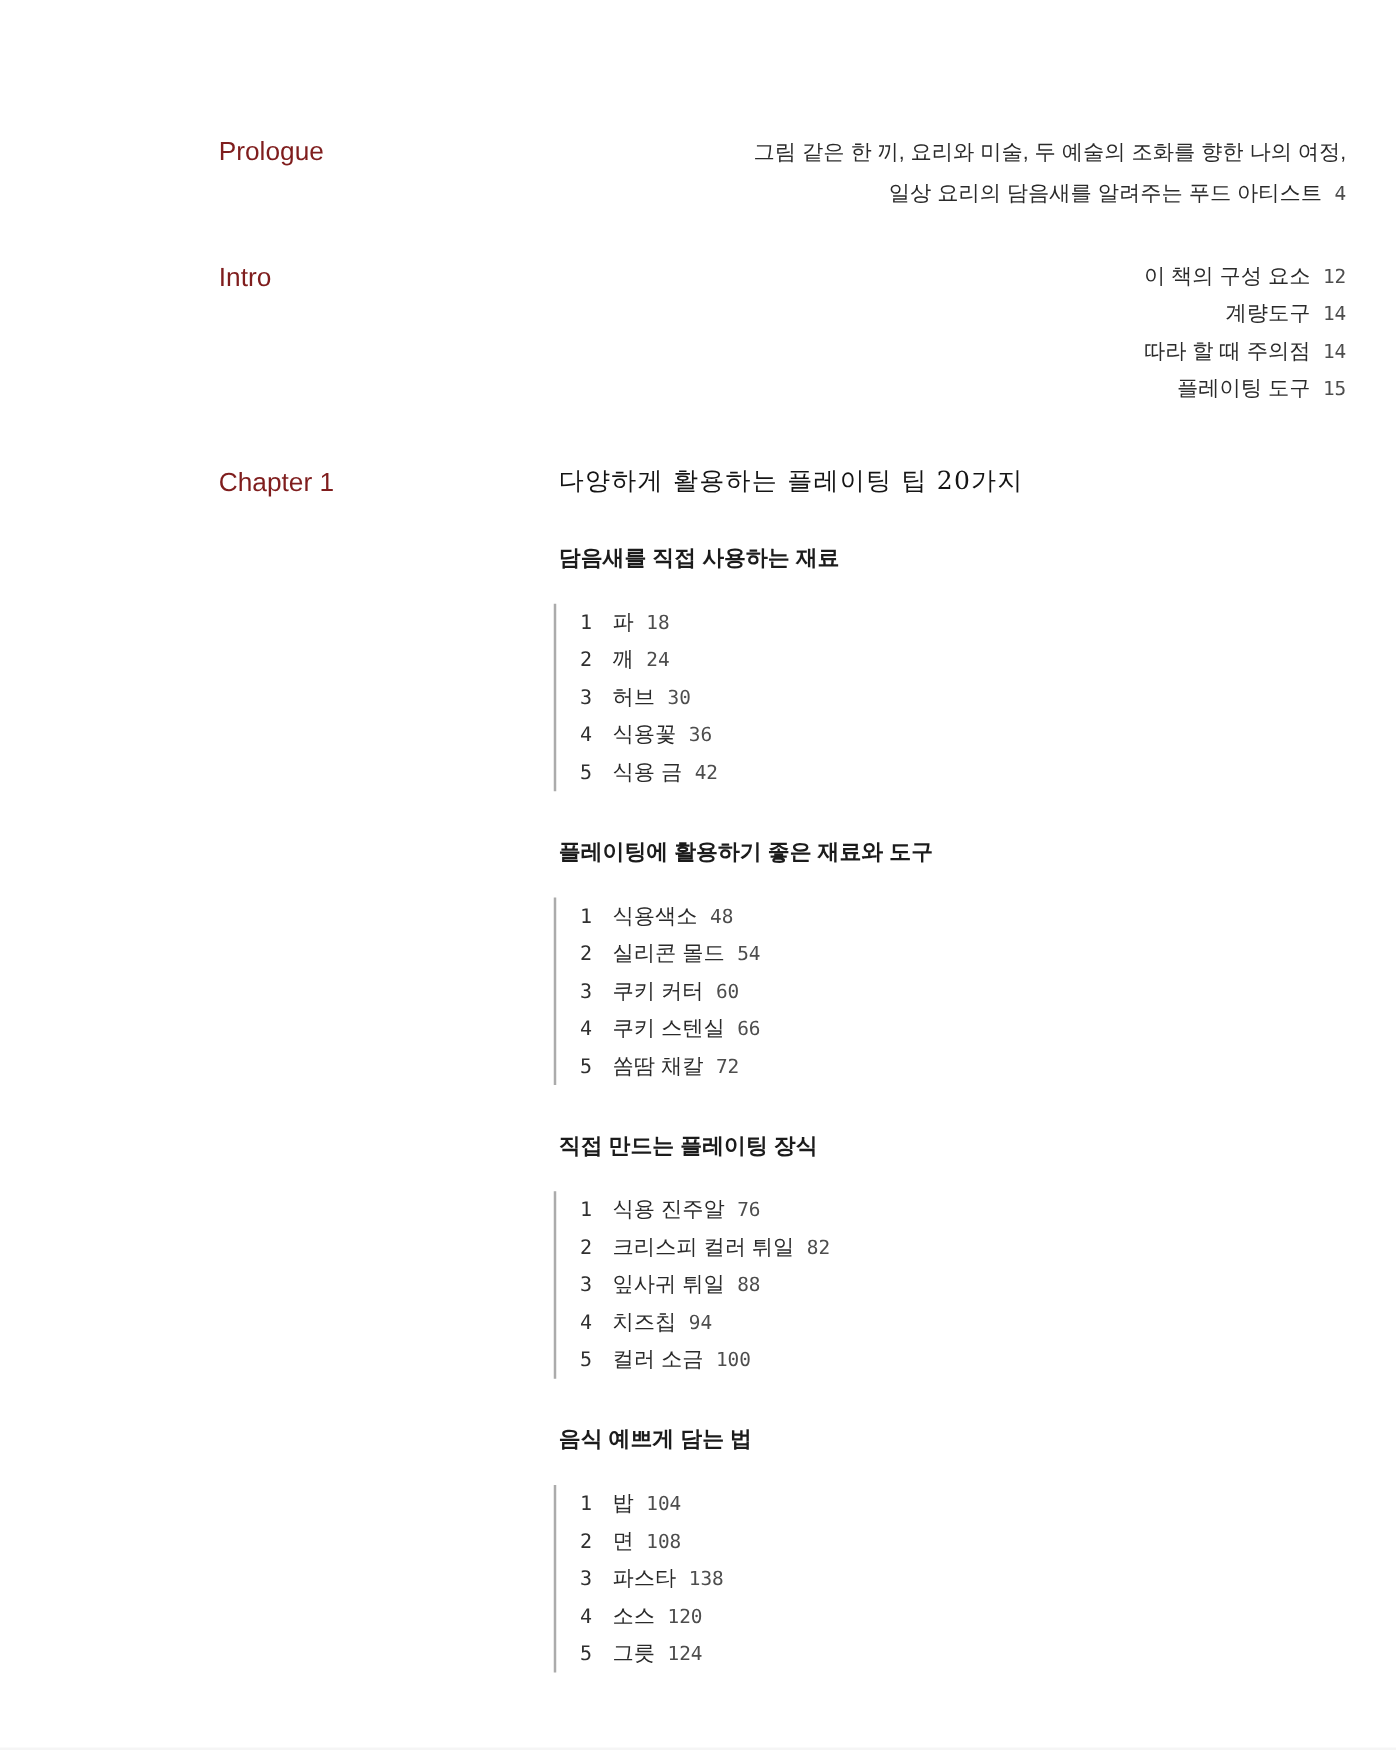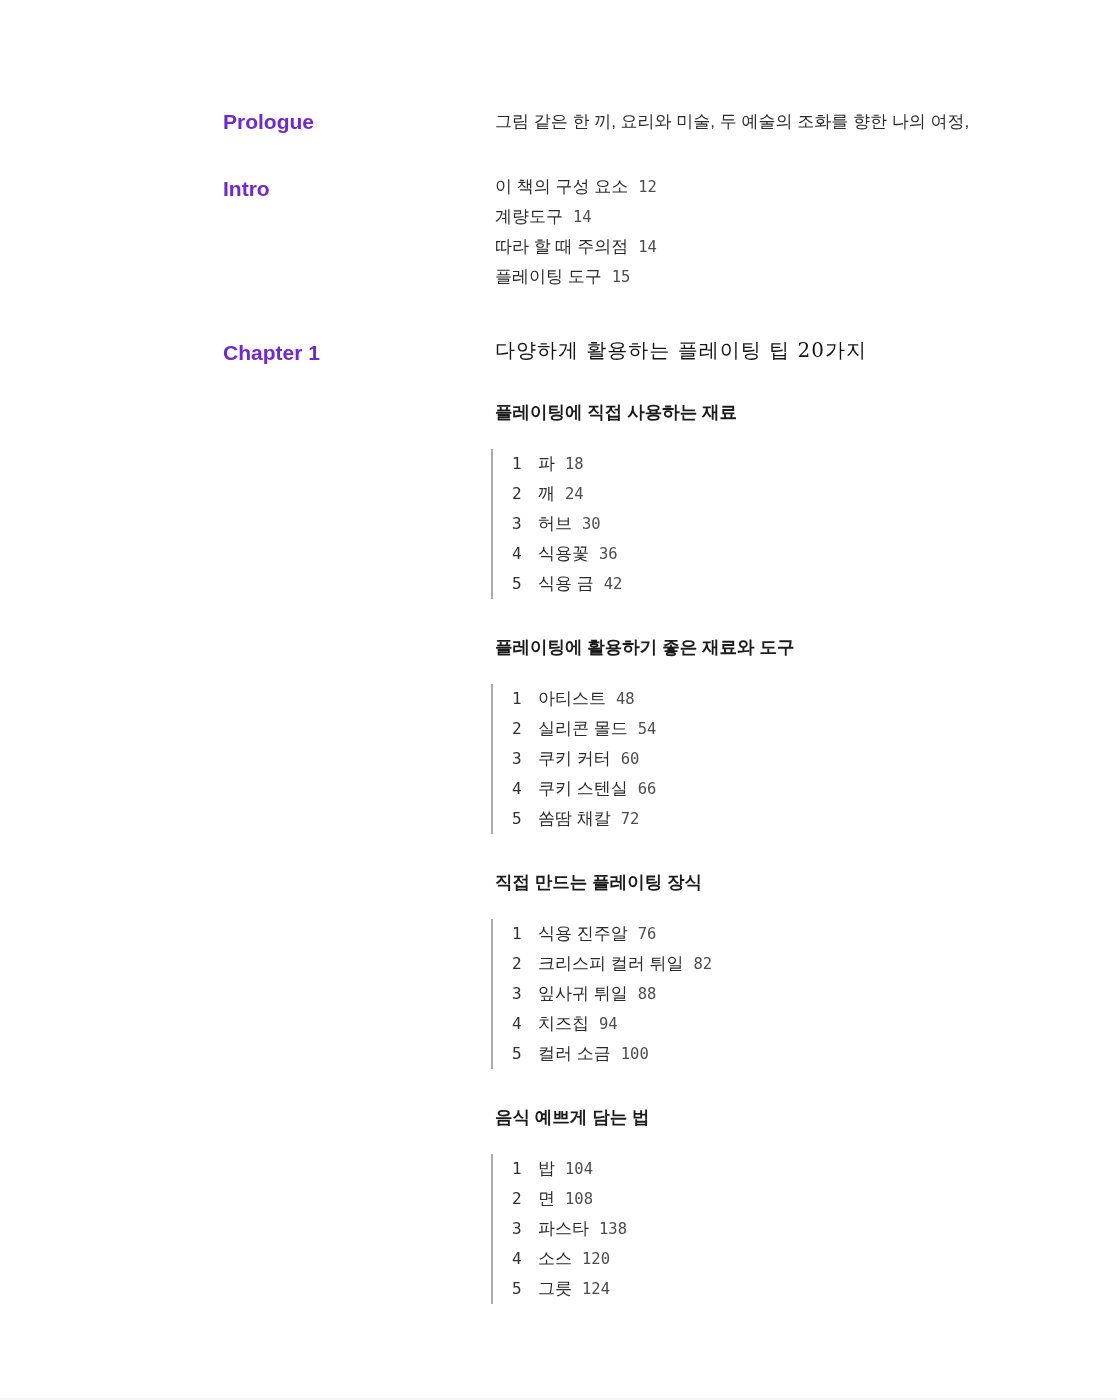--- a/index.html
+++ b/index.html
@@ -20,40 +20,40 @@
     border-bottom: 2px solid #f5f5f5;
   }
   .entry {
     display: flex;
     align-items: flex-start;
   }
   .entry .label {
     width: 272px;
     flex-shrink: 0;
     font-size: 21px;
-    font-weight: 700;
-    color: #6d28d9;
+    font-weight: 400;
+    color: #7f1d1d;
     line-height: 33px;
-    margin-left: 48px;
   }
   .entry .content {
     flex: 1;
   }
   
   #front-matter .entry + .entry {
     margin-top: 34px;
   }
   #front-matter .entry:first-child .line {
     line-height: 33px;
   }
   .line {
     font-size: 17px;
     line-height: 29px;
     color: #2a2a2a;
     white-space: nowrap;
+    text-align: right;
   }
   .page-num {
     font-family: "DejaVu Sans Mono", monospace;
     font-size: 15.5px;
     color: #4d4d4d;
     margin-left: 10px;
   }
   
   .chapter-entry {
     margin-top: 39px;
@@ -111,20 +111,23 @@
 <div class="page">
 
   <div id="front-matter">
   <div class="entry">
     <div class="label">Prologue</div>
     <div class="content lines">
   <div class="line">
     <span class="line-text">그림 같은 한 끼, 요리와 미술, 두 예술의 조화를 향한 나의 여정,</span>
   </div>
 
+  <div class="line">
+    <span class="line-text">일상 요리의 담음새를 알려주는 푸드 아티스트</span><span class="page-num">4</span>
+  </div>
 </div>
   </div>
 
   <div class="entry">
     <div class="label">Intro</div>
     <div class="content lines">
   <div class="line">
     <span class="line-text">이 책의 구성 요소</span><span class="page-num">12</span>
   </div>
 
@@ -142,21 +145,21 @@
 </div>
   </div>
 </div>
 
   <div class="entry chapter-entry">
     <div class="label">Chapter 1</div>
     <div class="content">
       <h1 class="chapter-title">다양하게 활용하는 플레이팅 팁 20가지</h1>
       <div id="groups">
   <div class="group">
-    <h2 class="group-heading">플레이팅에 직접 사용하는 재료</h2>
+    <h2 class="group-heading">담음새를 직접 사용하는 재료</h2>
     <div class="group-list">
   <div class="item">
     <span class="item-num">1</span><span class="item-title">파</span><span class="page-num">18</span>
   </div>
 
   <div class="item">
     <span class="item-num">2</span><span class="item-title">깨</span><span class="page-num">24</span>
   </div>
 
   <div class="item">
@@ -170,21 +173,21 @@
   <div class="item">
     <span class="item-num">5</span><span class="item-title">식용 금</span><span class="page-num">42</span>
   </div>
 </div>
   </div>
 
   <div class="group">
     <h2 class="group-heading">플레이팅에 활용하기 좋은 재료와 도구</h2>
     <div class="group-list">
   <div class="item">
-    <span class="item-num">1</span><span class="item-title">아티스트</span><span class="page-num">48</span>
+    <span class="item-num">1</span><span class="item-title">식용색소</span><span class="page-num">48</span>
   </div>
 
   <div class="item">
     <span class="item-num">2</span><span class="item-title">실리콘 몰드</span><span class="page-num">54</span>
   </div>
 
   <div class="item">
     <span class="item-num">3</span><span class="item-title">쿠키 커터</span><span class="page-num">60</span>
   </div>
 

